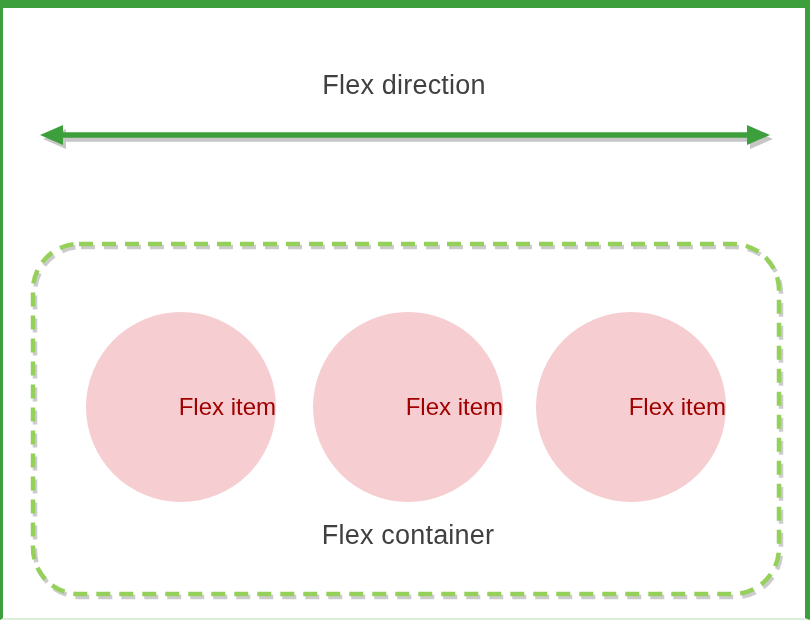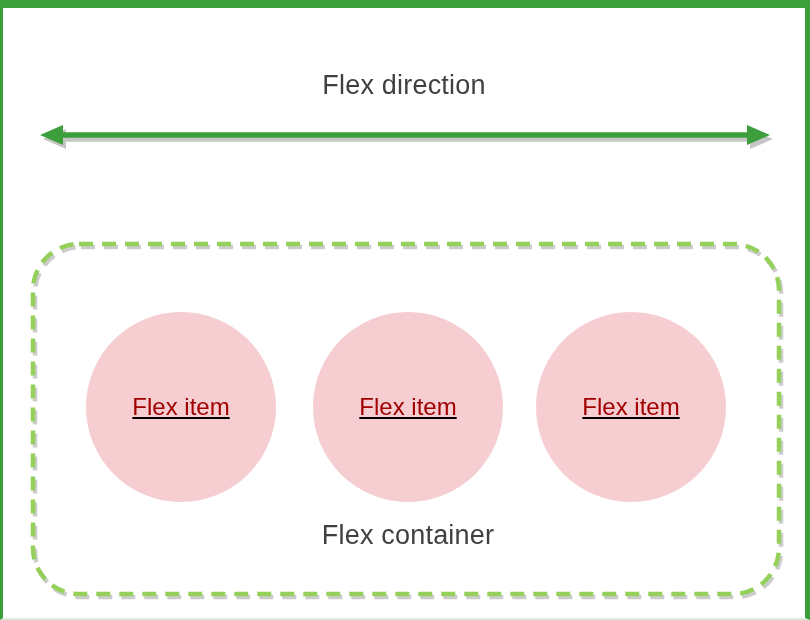--- a/index.html
+++ b/index.html
@@ -43,21 +43,21 @@
     fill:none;
     stroke:var(--dash-green);
     stroke-width:4.5;
     stroke-dasharray:14 9;
   }
   .flex-item{
     position:absolute;
     width:190px;height:190px;
     border-radius:50%;
     background:var(--item-pink);
-    display:flex;align-items:center;justify-content:center;text-decoration:underline;
+    display:flex;align-items:center;justify-content:flex-end;
   }
   .flex-item span{
     font-size:24px;
     color:var(--item-text-red);
   }
   .item-1{left:83px;top:304px;}
   .item-2{left:310px;top:304px;}
   .item-3{left:533px;top:304px;}
   .container-label{
     position:absolute;

